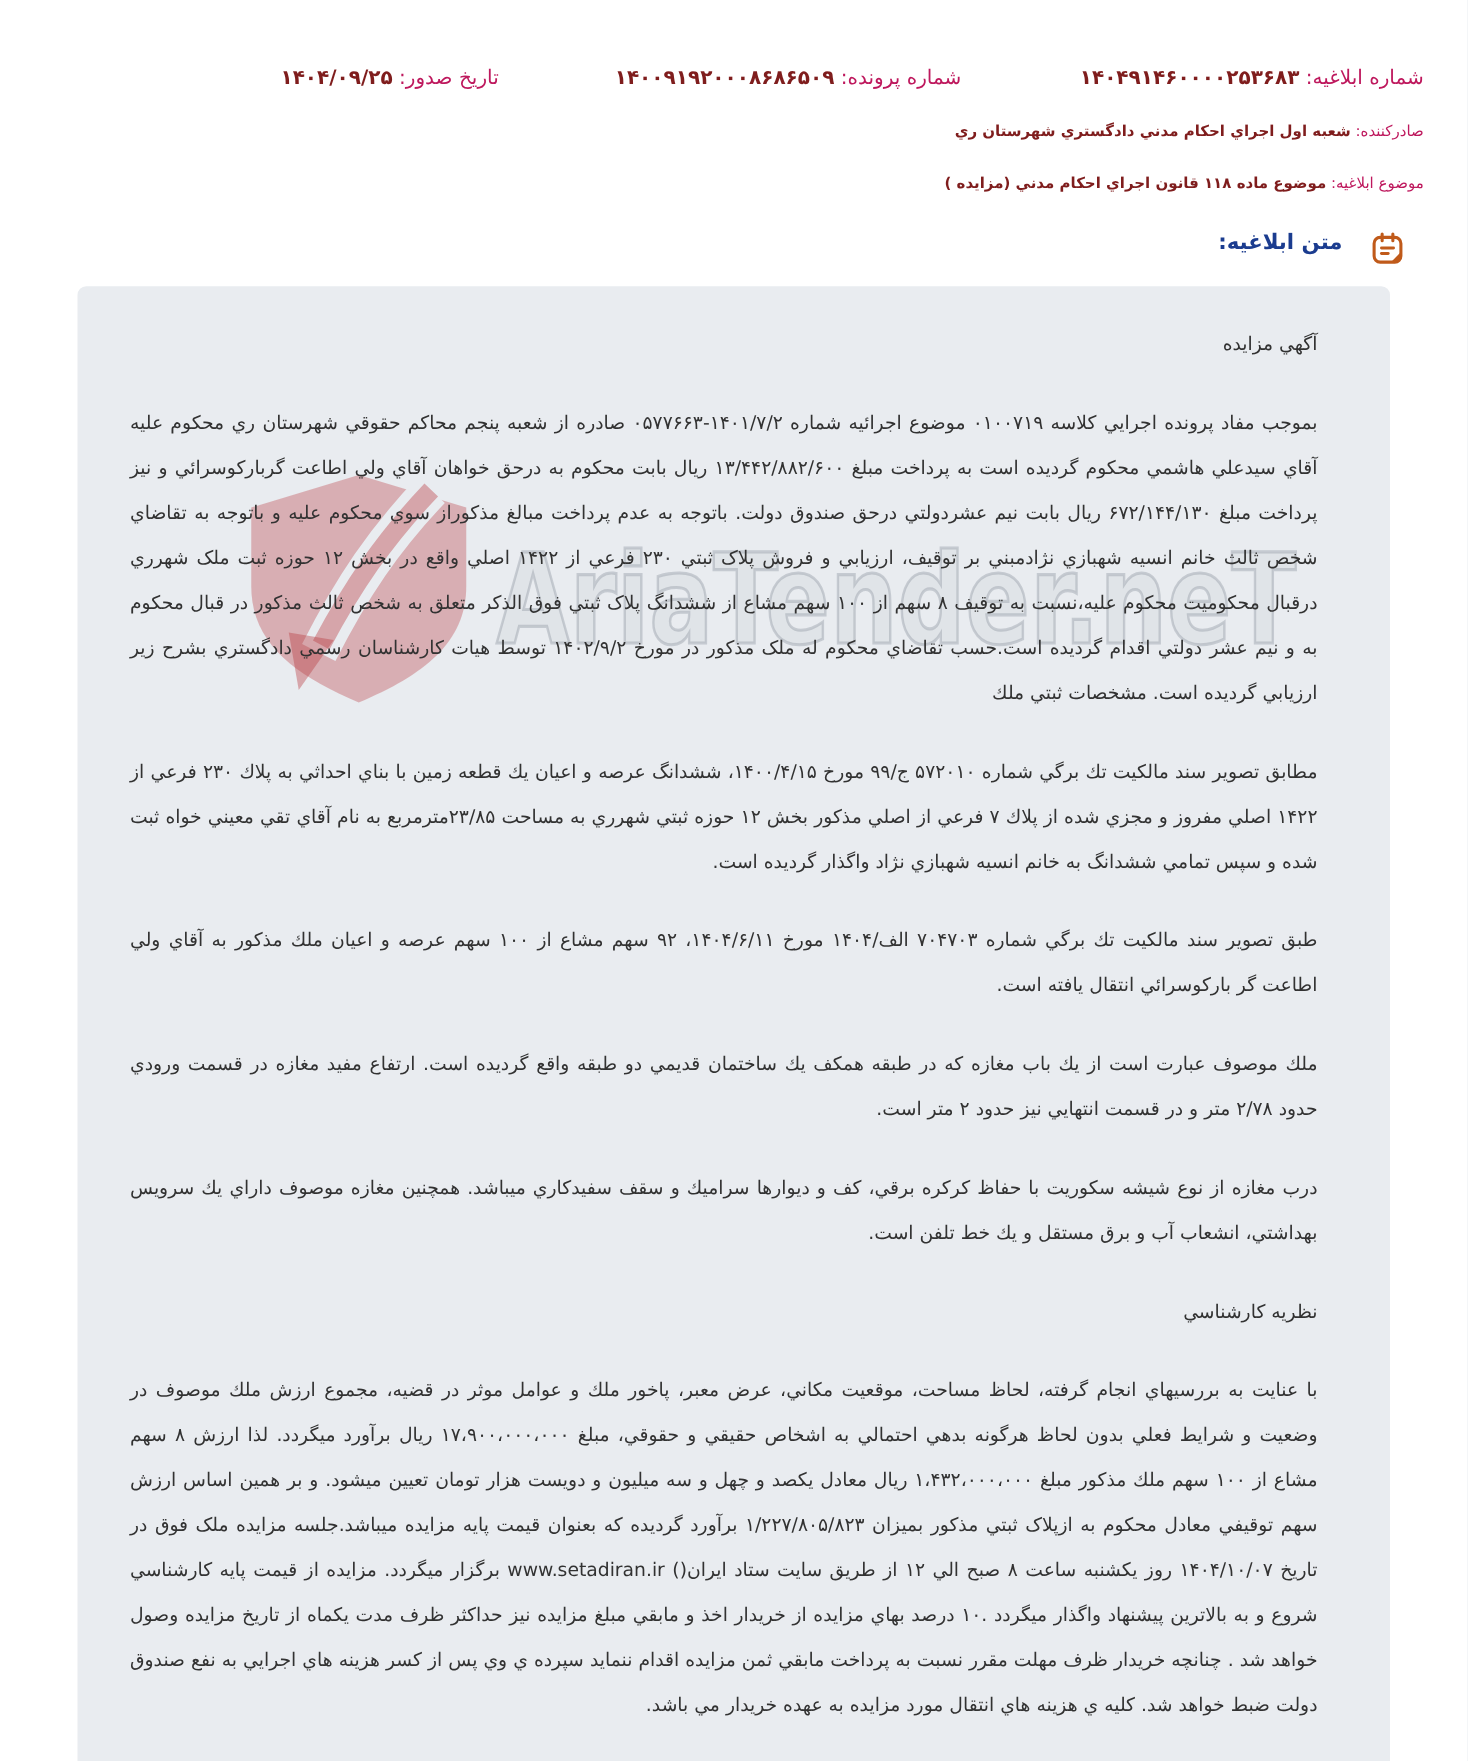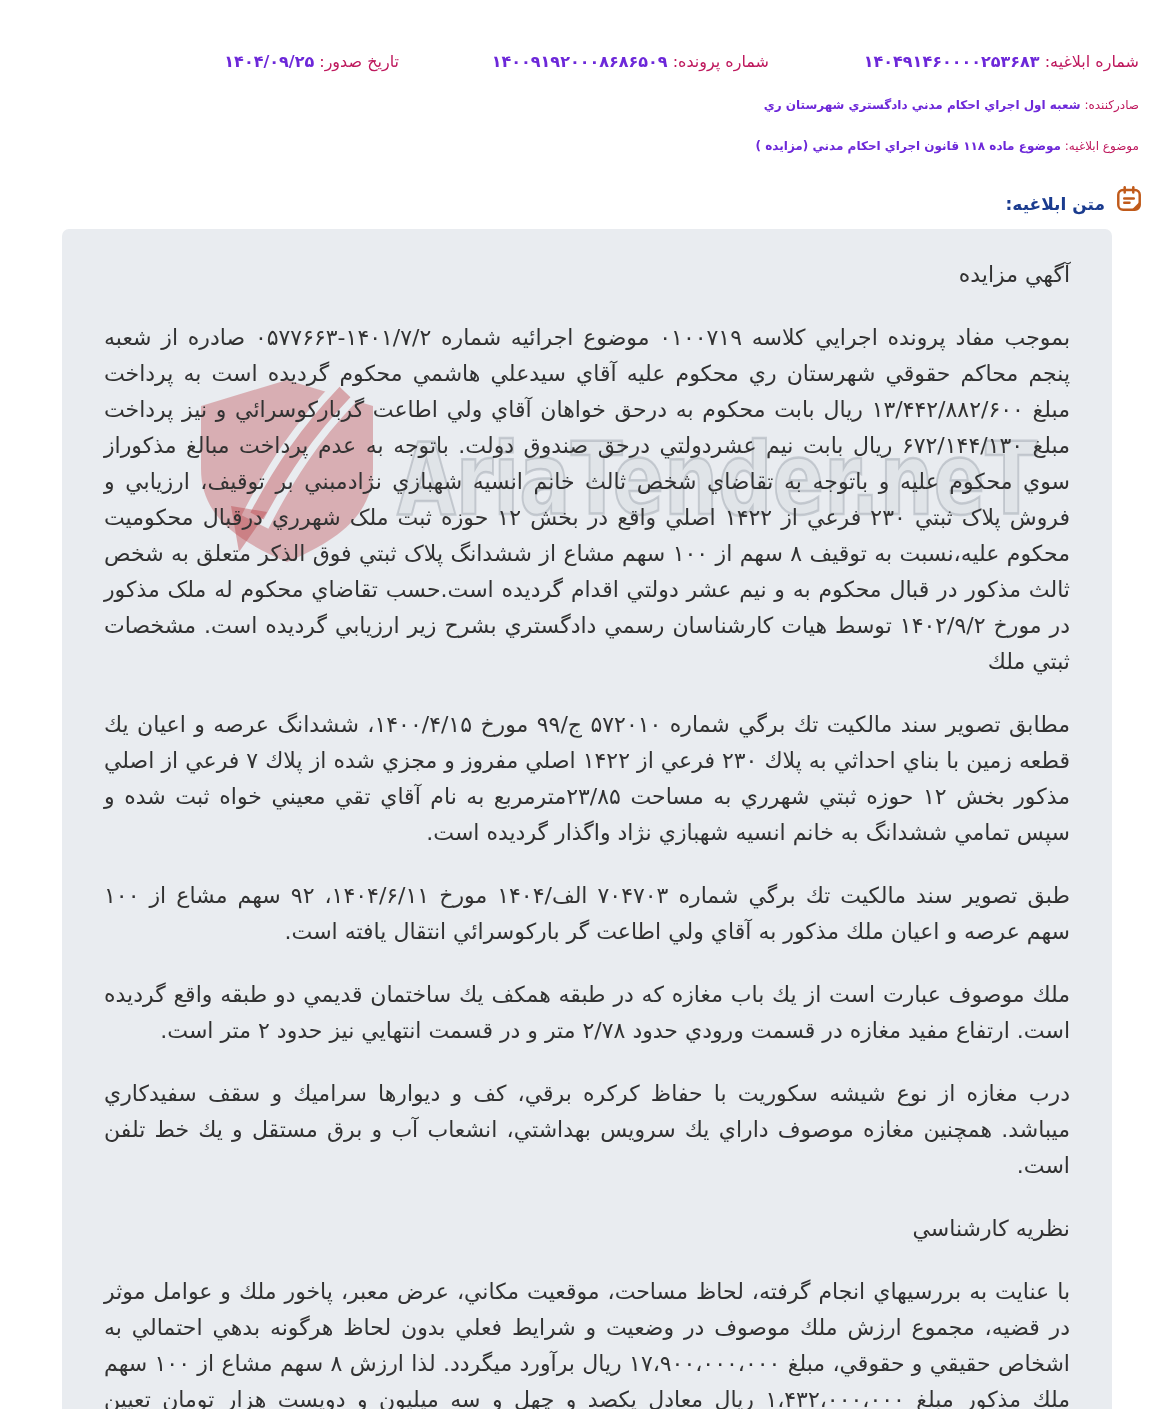--- a/index.html
+++ b/index.html
@@ -14,55 +14,55 @@
   
   .hdr-row1{
     display:flex;
     padding:52px 35px 0 0;
     font-size:16px;
     align-items:baseline;
   }
   .hdr-field{width:370px;white-space:nowrap;}
   .hdr-field.last{width:auto;}
   .hdr-label{color:#be185d;}
-  .hdr-value{color:#6d28d9;font-weight:bold;}
+  .hdr-value{color:#7f1d1d;font-weight:bold;}
   .hdr-row2,.hdr-row3{
     padding:0 35px 0 0;
     margin-top:27px;
     font-size:12px;
     white-space:nowrap;
   }
   
   .body-label-row{
     display:flex;
-    align-items:flex-end;
-    gap:9px;
-    padding:0 30px 0 0;
+    align-items:flex-start;
+    gap:21px;
+    padding:0 49px 0 0;
     margin-top:31px;
   }
   .body-label-row .txt{
     color:#1b3c8f;
     font-weight:bold;
     font-size:17px;
   }
   .note-icon{width:30px;height:30px;flex:0 0 auto;display:block;}
   
   .notice-box{
     margin:15px 62px 80px 62px;
     background:#e9ecf0;
     border-radius:7px;
     padding:28px 42px 36px 42px;
     position:relative;
     overflow:hidden;
   }
   .block{
     position:relative;
     z-index:1;
-    margin:0 0 27px 0;
-    font-size:22px;
+    margin:0 16px 27px 0;
+    font-size:15px;
     line-height:36px;
     color:#323232;
     text-align:justify;
   }
   .block.title,.block.heading{text-align:right;}
   .block:last-child{margin-bottom:0;}
   
   .watermark{
     position:absolute;
     top:145px;

